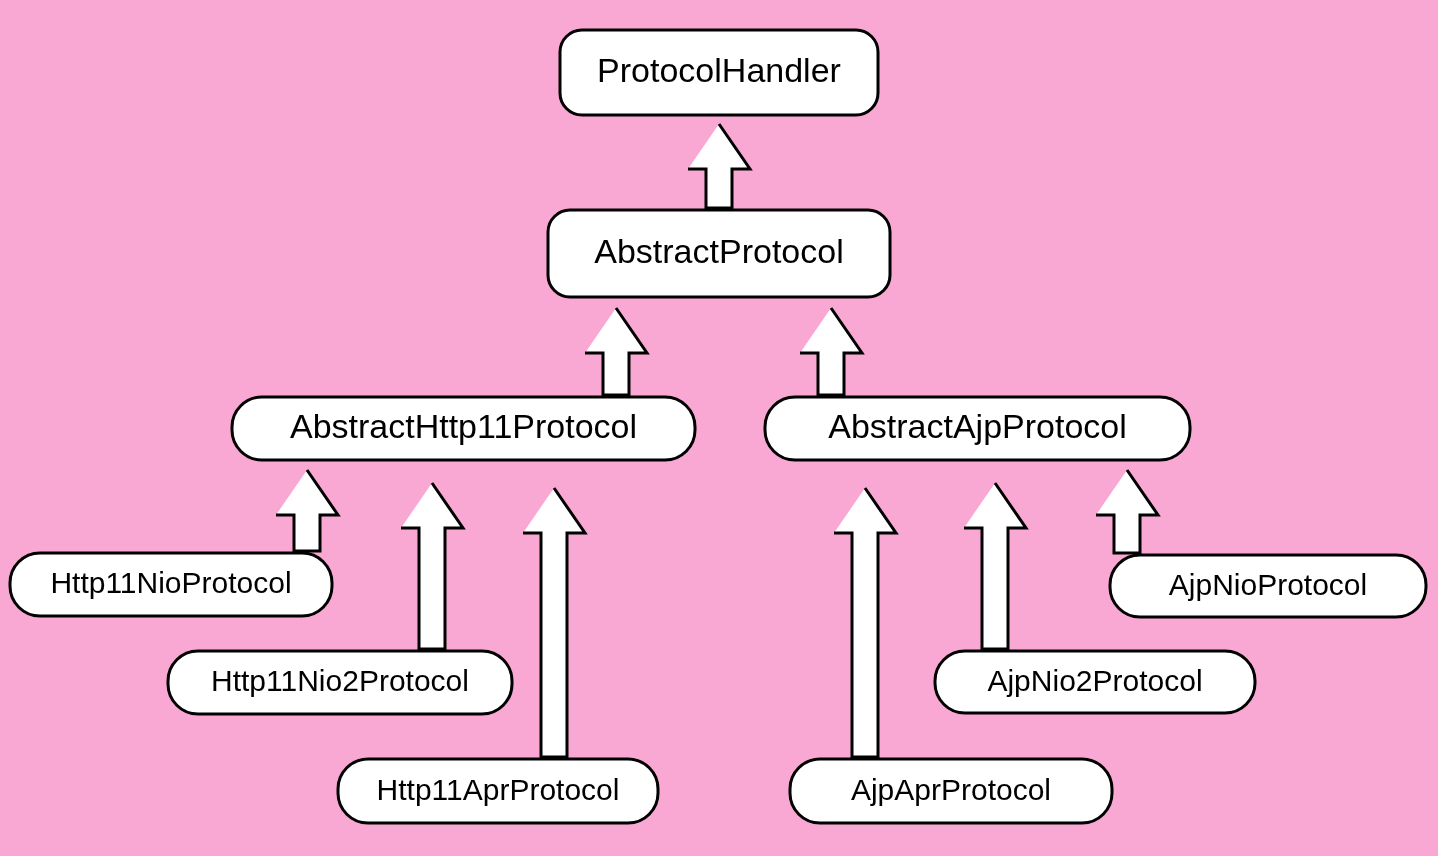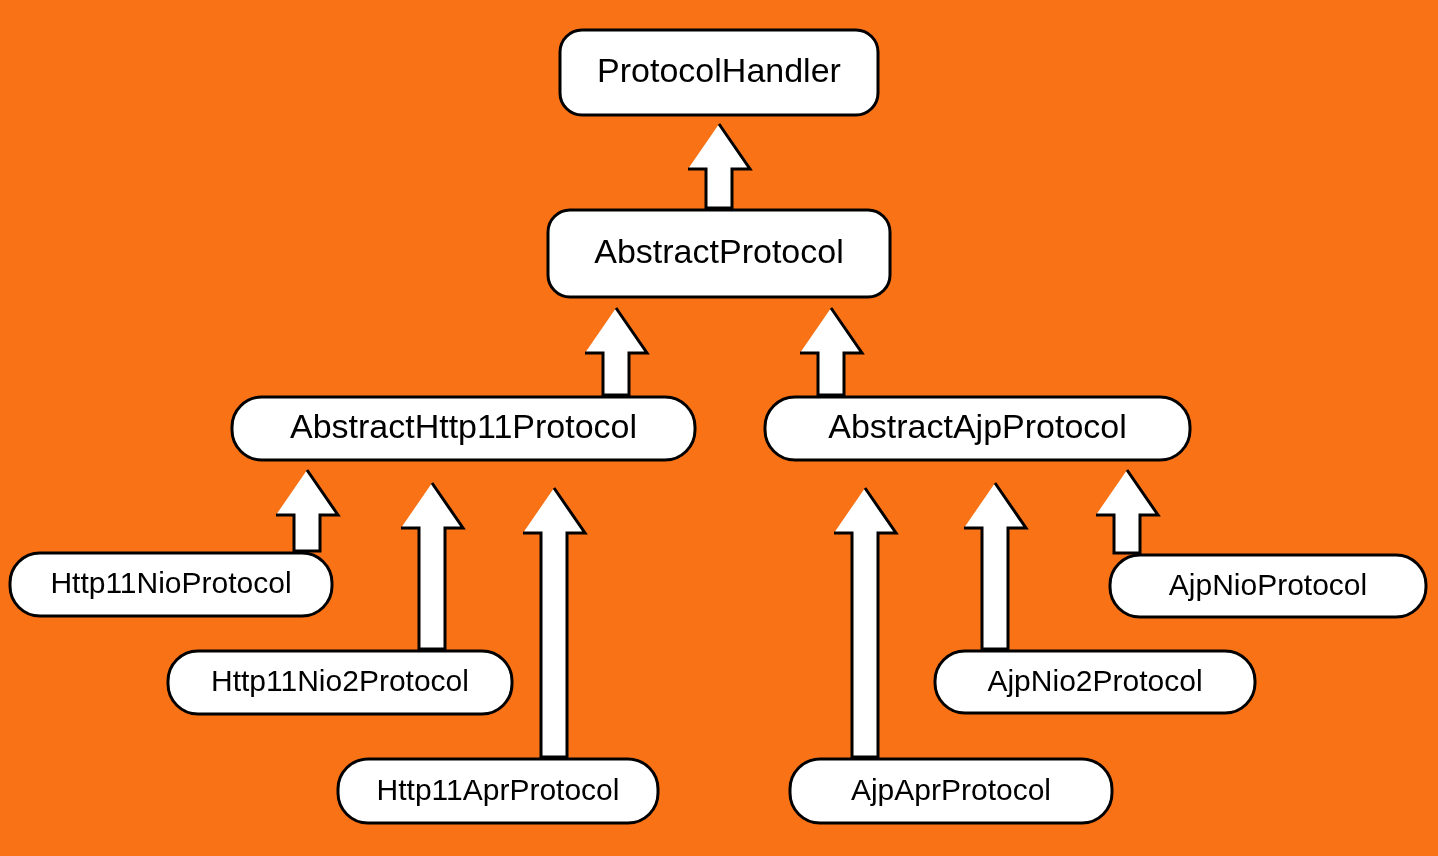--- a/index.html
+++ b/index.html
@@ -11,21 +11,21 @@
   body {
     width: 1438px;
     height: 856px;
     overflow: hidden;
     font-family: "Liberation Sans", sans-serif;
   }
   #diagram-root {
     position: relative;
     width: 1438px;
     height: 856px;
-    background: #f97316;
+    background: #f9a8d4;
   }
   svg#class-diagram {
     display: block;
     width: 1438px;
     height: 856px;
   }
   .node-box {
     fill: #ffffff;
     stroke: #000000;
     stroke-width: 3;

